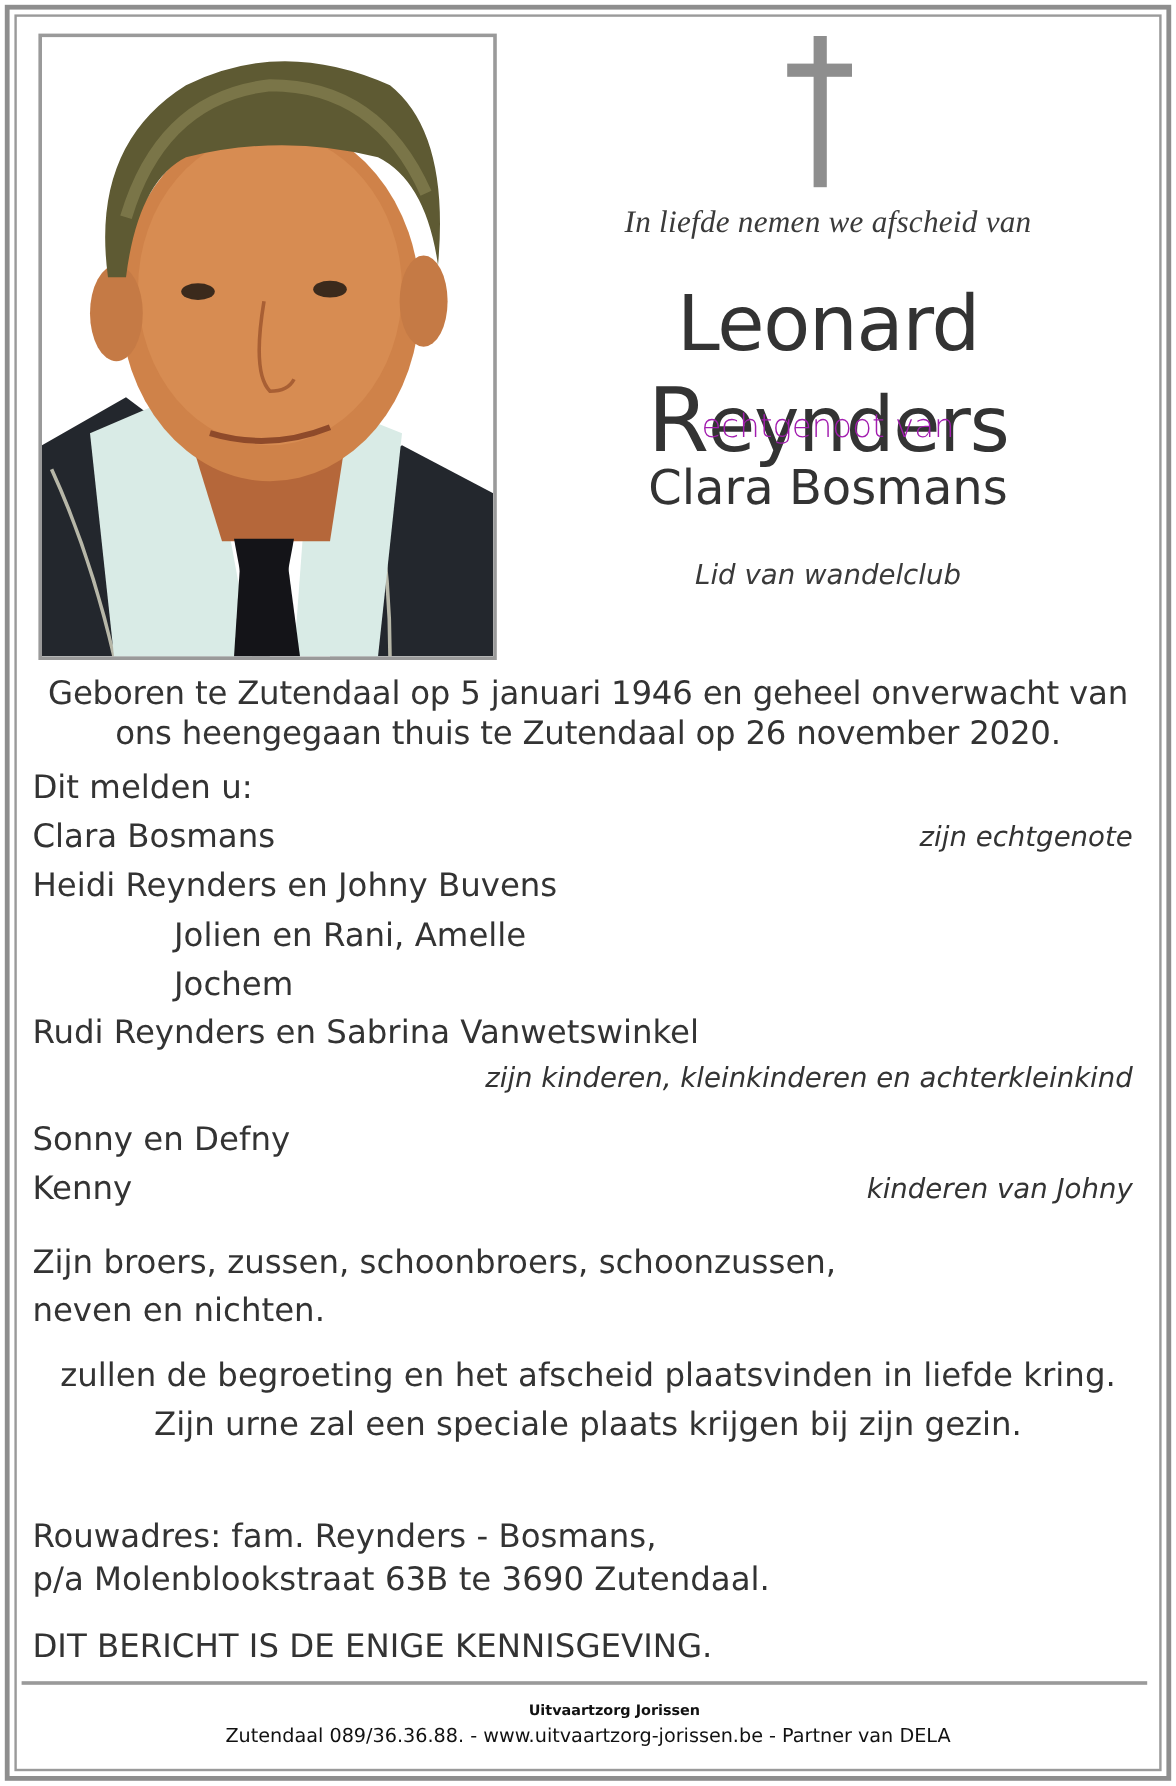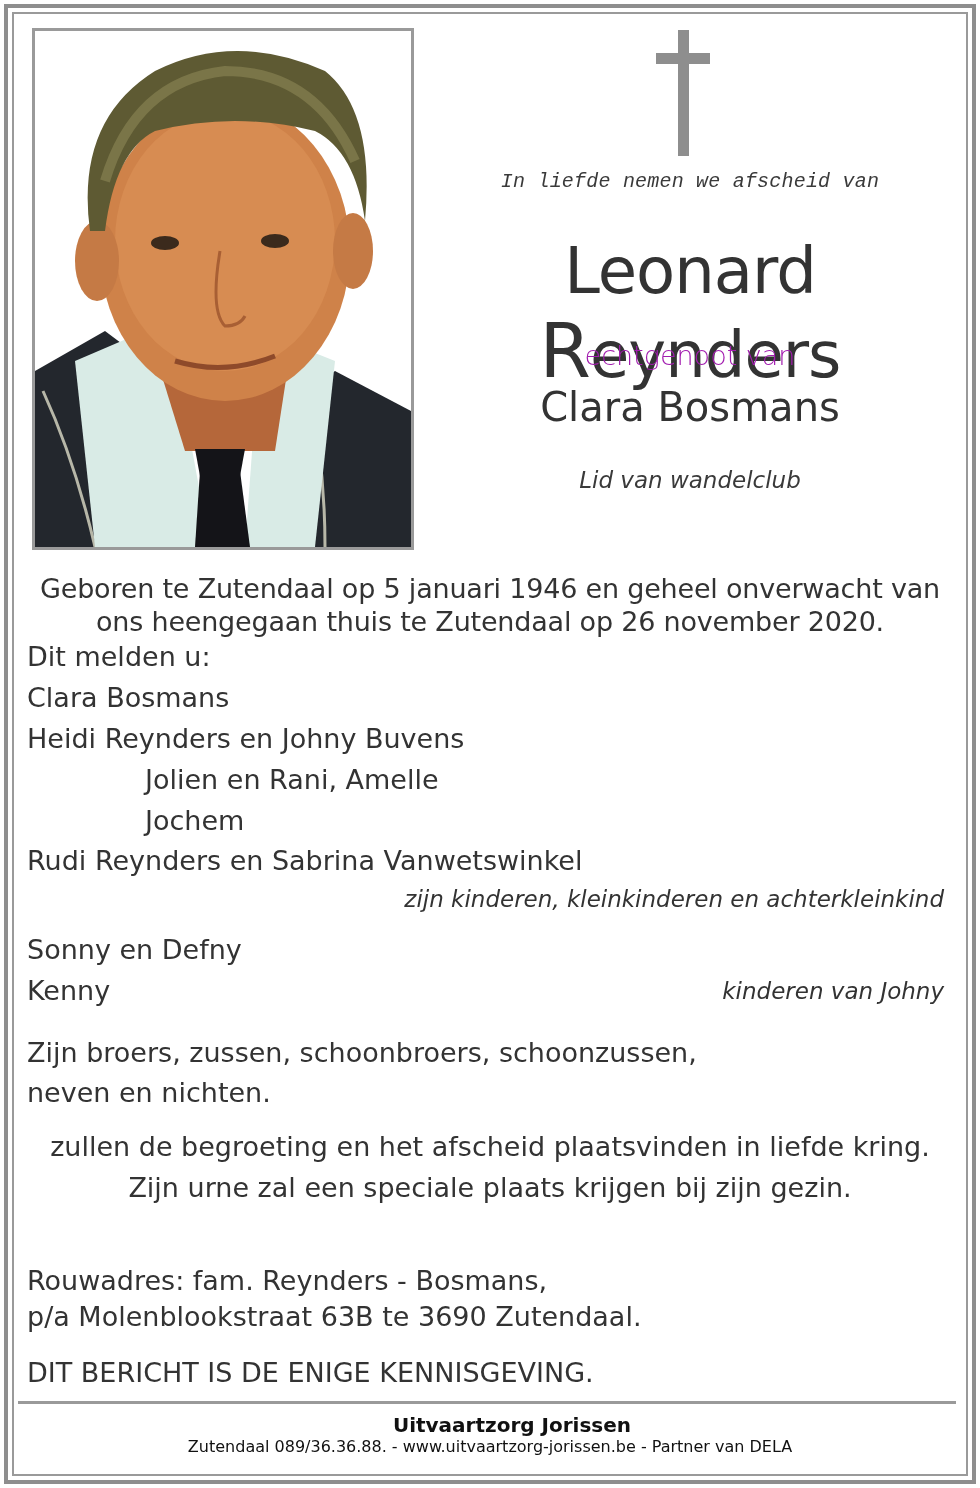--- a/index.html
+++ b/index.html
@@ -21,46 +21,46 @@
       border: 3px solid #9a9a9a; background: #ffffff; overflow: hidden;
     }
     .photo-frame svg { display: block; width: 100%; height: 100%; }
 
     
     .cross { position: absolute; left: 656px; top: 30px; width: 54px; height: 126px; }
     .cross .v { position: absolute; left: 22px; top: 0; width: 11px; height: 126px; background: #8e8e8e; }
     .cross .h { position: absolute; left: 0; top: 23px; width: 54px; height: 11px; background: #8e8e8e; }
 
     .center-col { position: absolute; left: 430px; width: 520px; text-align: center; }
-    .intro { top: 170px; font-style: italic; font-size: 20px; color: #3a3a3a; font-family: Liberation Mono, monospace; font-weight: 300; letter-spacing: 0.2px; }
+    .intro { top: 170px; font-style: italic; font-size: 26px; color: #3a3a3a; font-family: Liberation Serif, serif; font-weight: 300; letter-spacing: 0.2px; }
     .name { top: 234px; font-size: 64px; color: #333333; font-family: "DejaVu Sans", sans-serif; letter-spacing: -1px; }
     .name .R { font-size: 74px; }
     .spouse-of { top: 340px; font-size: 27px; color: #a21caf; font-family: "DejaVu Sans", sans-serif; font-weight: 300; }
     .spouse-name { top: 384px; font-size: 40px; color: #333333; font-family: "DejaVu Sans", sans-serif; }
     .club { top: 462px; font-style: italic; font-size: 23px; line-height: 36px; color: #3a3a3a; font-family: "DejaVu Sans", sans-serif; }
 
     .birth {
       position: absolute; left: 20px; width: 940px; top: 562px;
       text-align: center; font-size: 27px; line-height: 33px; color: #333;
-      font-family: "DejaVu Sans", sans-serif; letter-spacing: -0.2px; margin-top: 10px;
+      font-family: "DejaVu Sans", sans-serif; letter-spacing: -0.2px;
     }
 
     .family { position: absolute; left: 27px; width: 917px; font-family: "DejaVu Sans", sans-serif; font-size: 27px; color: #333; }
     .row { position: absolute; left: 0; width: 100%; height: 40px; line-height: 40px; }
     .row .who { position: absolute; left: 0; }
     .row .who.indent { left: 118px; }
     .row .rel { position: absolute; right: 0; font-style: italic; font-size: 23px; }
 
     .body-text { position: absolute; left: 27px; width: 917px; font-family: "DejaVu Sans", sans-serif; font-size: 27px; line-height: 40px; color: #333; }
     .covid { position: absolute; left: 20px; width: 940px; top: 1126px; text-align: center; font-family: "DejaVu Sans", sans-serif; font-size: 27px; line-height: 41px; color: #333; }
 
     .divider { position: absolute; left: 18px; top: 1401px; width: 938px; height: 3px; background: #9a9a9a; }
 
     .footer { position: absolute; left: 14px; width: 952px; top: 1414px; text-align: center; font-family: "DejaVu Sans", sans-serif; color: #111; }
-    .footer .firm { font-weight: bold; font-size: 20px; line-height: 22px; padding-left: 44px; }
+    .footer .firm { font-weight: bold; font-size: 12px; line-height: 22px; padding-left: 44px; }
     .footer .contact { font-size: 16px; line-height: 22px; }
   </style>
 </head>
 <body>
 
 <div class="outer-frame"></div>
 <div class="inner-frame"></div>
 
 <div class="photo-frame" title="Portrait photo of Leonard Reynders">
   <svg viewBox="0 0 376 516" preserveAspectRatio="none">
@@ -118,20 +118,21 @@
   <div>Geboren te Zutendaal op 5 januari 1946 en geheel onverwacht van</div>
   <div>ons heengegaan thuis te Zutendaal op 26 november 2020.</div>
 </div>
 
 <div class="family" style="top:637px; height:380px;">
   <div class="row" style="top:0px;">
     <span class="who">Dit melden u:</span>
   </div>
   <div class="row" style="top:41px;">
     <span class="who">Clara Bosmans</span>
+    <span class="rel">zijn echtgenote</span>
   </div>
   <div class="row" style="top:82px;">
     <span class="who">Heidi Reynders en Johny Buvens</span>
   </div>
   <div class="row" style="top:123px;">
     <span class="who indent">Jolien en Rani, Amelle</span>
   </div>
   <div class="row" style="top:164px;">
     <span class="who indent">Jochem</span>
   </div>

